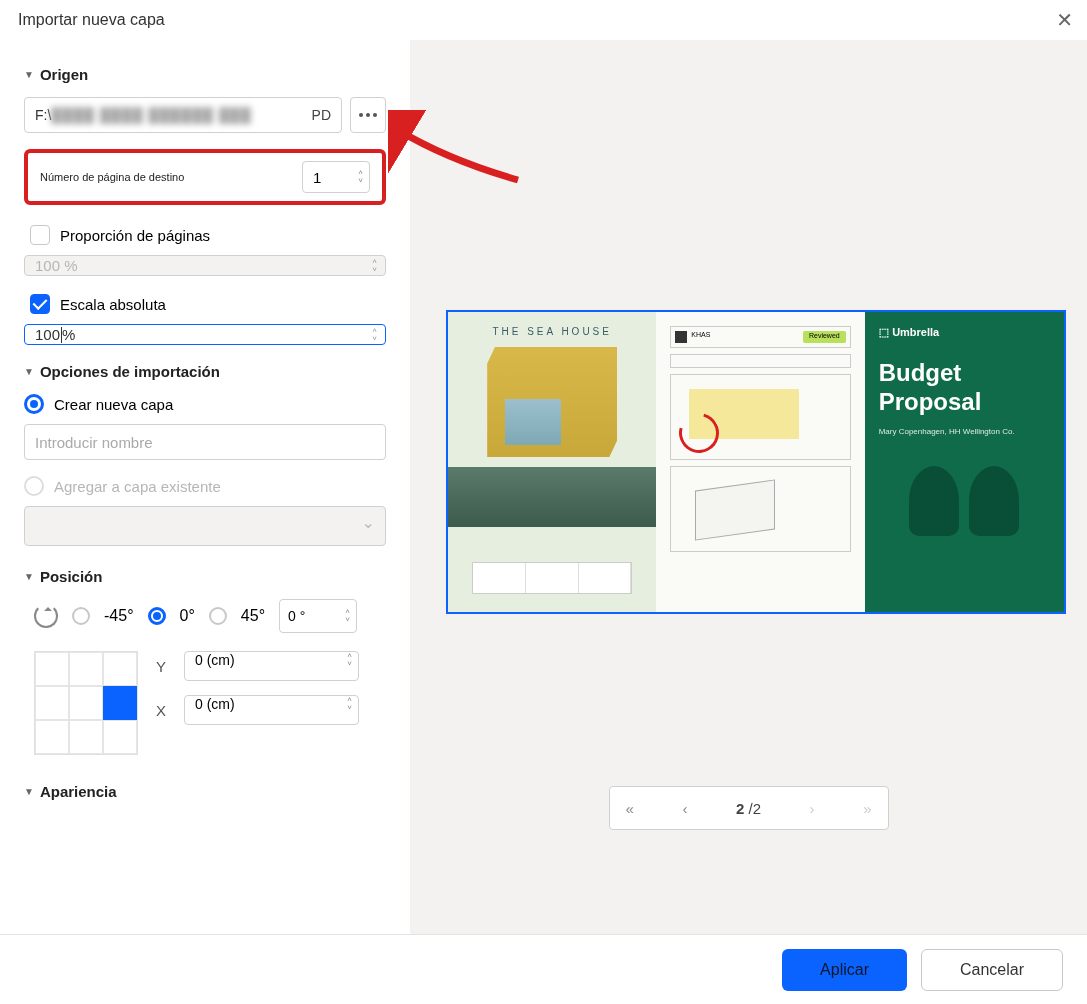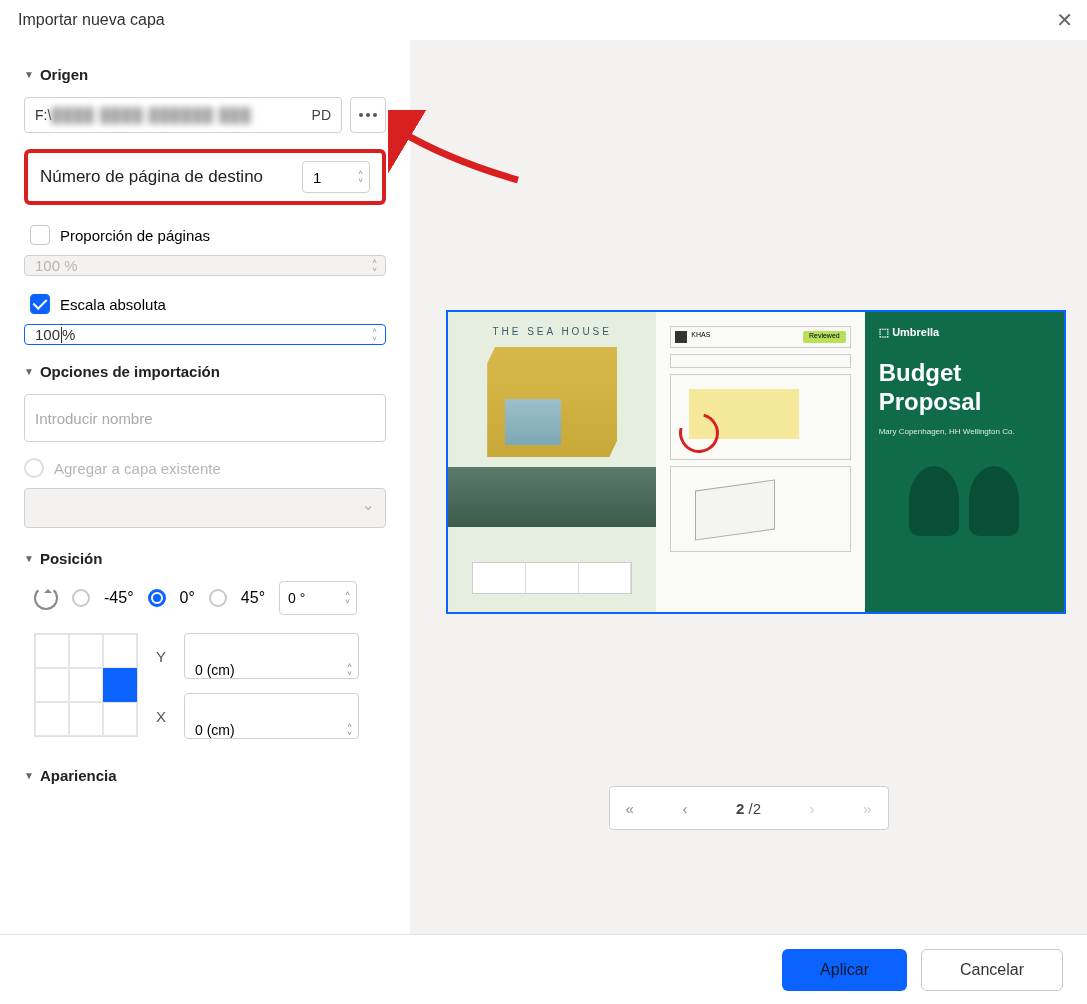--- a/index.html
+++ b/index.html
@@ -16,21 +16,21 @@
 .tri { font-size: 10px; color: #666; }
 
 .row { display: flex; gap: 8px; align-items: center; margin-bottom: 16px; }
 .file-input { flex: 1; height: 36px; border: 1px solid #d0d0d0; border-radius: 4px; padding: 0 10px; font-size: 14px; color: #333; display: flex; align-items: center; position: relative; overflow: hidden; }
 .blur { filter: blur(3px); color: #aaa; letter-spacing: 1px; }
 .ext { position: absolute; right: 10px; color: #444; }
 .browse { width: 36px; height: 36px; border: 1px solid #d0d0d0; border-radius: 4px; background: #fff; display: flex; align-items: center; justify-content: center; gap: 3px; cursor: pointer; }
 .browse span { width: 4px; height: 4px; background: #555; border-radius: 50%; }
 
 .highlight-box { border: 4px solid #d92020; border-radius: 6px; padding: 8px 12px; display: flex; align-items: center; justify-content: space-between; margin-bottom: 20px; }
-.highlight-box .lbl { font-size: 17px; color: #222; }
+.highlight-box .lbl { font-size: 11px; color: #222; }
 .spin { width: 68px; height: 32px; border: 1px solid #d0d0d0; border-radius: 4px; display: flex; align-items: center; padding: 0 6px 0 10px; font-size: 15px; position: relative; }
 .spin-arrows { position: absolute; right: 6px; display: flex; flex-direction: column; font-size: 8px; color: #888; line-height: 1; }
 
 .check-row { display: flex; align-items: center; gap: 10px; margin: 6px 0 10px 6px; font-size: 15px; }
 .chk { width: 20px; height: 20px; border: 1px solid #c8c8c8; border-radius: 4px; background: #fff; }
 .chk.on { background: #0a63ff; border-color: #0a63ff; position: relative; }
 .chk.on::after { content: ""; position: absolute; left: 5px; top: 1px; width: 6px; height: 11px; border: solid #fff; border-width: 0 2px 2px 0; transform: rotate(45deg); }
 
 .pct-box { height: 21px; border: 1px solid #d0d0d0; border-radius: 4px; padding: 0 10px; font-size: 15px; display: flex; align-items: center; color: #333; position: relative; margin-bottom: 18px; }
 .pct-box.dis { background: #f3f2f1; color: #b6b6b6; }
@@ -38,40 +38,40 @@
 .caret { position: absolute; right: 8px; display: flex; flex-direction: column; font-size: 8px; color: #999; line-height: 1; }
 .cursor-bar { display: inline-block; width: 1px; height: 16px; background: #333; margin-left: 1px; }
 
 .radio-row { display: flex; align-items: center; gap: 10px; margin: 8px 0 10px 0; font-size: 15px; }
 .rad { width: 20px; height: 20px; border: 2px solid #c8c8c8; border-radius: 50%; position: relative; }
 .rad.on { border-color: #0a63ff; border-width: 3px; }
 .rad.on::after { content: ""; position: absolute; inset: 3px; background: #0a63ff; border-radius: 50%; }
 .rad.dis { border-color: #ddd; }
 .dis-txt { color: #b6b6b6; }
 
-.name-input { height: 48px; border: 1px solid #d0d0d0; border-radius: 4px; padding: 0 10px; font-size: 15px; color: #aaa; display: flex; align-items: center; margin-bottom: 16px; }
+.name-input { height: 36px; border: 1px solid #d0d0d0; border-radius: 4px; padding: 0 10px; font-size: 15px; color: #aaa; display: flex; align-items: center; margin-bottom: 16px; }
 .sel-box { height: 40px; border: 1px solid #d0d0d0; border-radius: 4px; background: #f3f2f1; margin-bottom: 22px; position: relative; }
 .sel-box::after { content: "⌄"; position: absolute; right: 10px; top: 6px; color: #bbb; font-size: 16px; }
 
 .pos-row1 { display: flex; align-items: center; gap: 14px; margin: 10px 0 18px 10px; }
 .rot-icon { width: 24px; height: 24px; border: 2px solid #888; border-radius: 50%; border-top-color: transparent; position: relative; }
 .rot-icon::after { content: ""; position: absolute; top: -3px; left: 8px; border: 4px solid transparent; border-bottom-color: #888; }
 .rad-sm { width: 18px; height: 18px; border: 2px solid #c8c8c8; border-radius: 50%; }
 .rad-sm.on { border-color: #0a63ff; border-width: 3px; }
 .rad-sm.on::after { content: ""; display: block; margin: 2px; width: 8px; height: 8px; background: #0a63ff; border-radius: 50%; }
 .deg-in { width: 78px; height: 34px; border: 1px solid #d0d0d0; border-radius: 4px; display: flex; align-items: center; padding: 0 8px; font-size: 14px; position: relative; }
 
 .pos-row2 { display: flex; gap: 18px; align-items: flex-start; margin-left: 10px; }
 .grid9 { display: grid; grid-template-columns: repeat(3, 34px); grid-template-rows: repeat(3, 34px); border: 1px solid #e0e0e0; }
 .g9 { border: 1px solid #e5e5e5; background: #fff; }
 .g9.sel { background: #0a63ff; border-color: #0a63ff; }
 .xy-col { display: flex; flex-direction: column; gap: 14px; }
 .xy-row { display: flex; align-items: center; gap: 14px; }
 .xy-lbl { font-size: 15px; color: #555; width: 14px; }
-.xy-in { width: 175px; height: 46px; border: 1px solid #d0d0d0; border-radius: 4px; padding: 0 10px; font-size: 14px; display: flex; align-items: flex-end; position: relative; }
+.xy-in { width: 175px; height: 30px; border: 1px solid #d0d0d0; border-radius: 4px; padding: 0 10px; font-size: 14px; display: flex; align-items: flex-start; position: relative; }
 
 .preview-img { position: absolute; left: 36px; top: 270px; width: 620px; height: 304px; border: 2px solid #0a63ff; background: #e9efe6; display: flex; }
 .pv-pane { flex: 1; padding: 14px; position: relative; }
 .pv1 { background: #e6efdf; }
 .pv2 { background: #fafaf6; }
 .pv3 { background: #0f6b4a; color: #fff; flex: 0.95; }
 .pv1-title { font-size: 10px; letter-spacing: 3px; text-align: center; color: #3a5a6a; margin-bottom: 10px; }
 .pv1-building { margin: 0 auto; width: 130px; height: 110px; background: linear-gradient(#d9b84a,#c9a83a); position: relative; clip-path: polygon(6% 0,100% 0,100% 85%,94% 100%,0 100%,0 15%); }
 .pv1-win { position: absolute; left: 18px; bottom: 12px; width: 56px; height: 46px; background: linear-gradient(#9cc0cc,#7ea8b5); }
 .pv1-ground { height: 60px; background: linear-gradient(#5a7a6c,#3d5b4d); margin: 10px -14px -14px; }
@@ -168,20 +168,24 @@
           <span>˄</span>
           <span>˅</span>
         </span>
     </div>
 
     <div class="section-h">
       <span class="tri">▼</span>
       <span>Opciones de importación</span>
     </div>
 
+    <div class="radio-row">
+      <div class="rad on"></div>
+      <span>Crear nueva capa</span>
+    </div>
     <div class="name-input">
       <span>Introducir nombre</span>
     </div>
 
     <div class="radio-row">
       <div class="rad dis"></div>
       <span class="dis-txt">Agregar a capa existente</span>
     </div>
     <div class="sel-box"></div>
 

